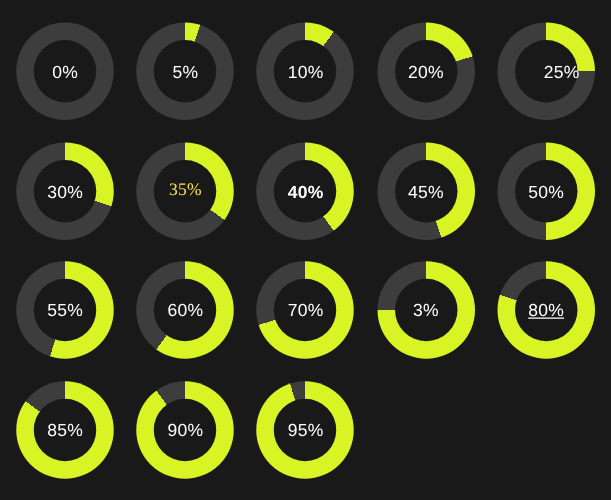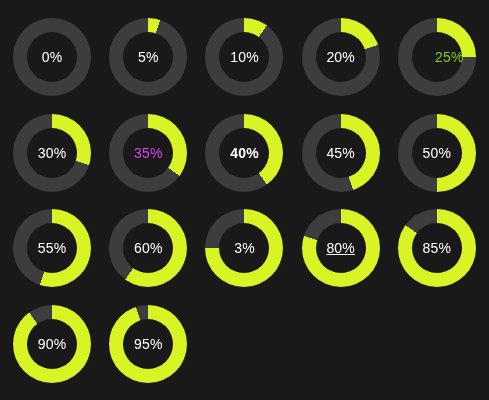--- a/index.html
+++ b/index.html
@@ -103,35 +103,35 @@
       <div class="gauge">
         <div class="gauge-ring" style="background: conic-gradient(rgb(217, 244, 37) 0deg, rgb(217, 244, 37) 72deg, rgb(61, 61, 61) 72deg, rgb(61, 61, 61) 360deg);"></div>
         <div class="gauge-hole" style="background: rgb(25, 25, 25);"></div>
         <span class="gauge-label" style="color: rgb(255, 255, 255);">20%</span>
       </div>
     </div>
     <div class="gauge-cell">
       <div class="gauge">
         <div class="gauge-ring" style="background: conic-gradient(rgb(217, 244, 37) 0deg, rgb(217, 244, 37) 90deg, rgb(61, 61, 61) 90deg, rgb(61, 61, 61) 360deg);"></div>
         <div class="gauge-hole" style="background: rgb(25, 25, 25);"></div>
-        <span class="gauge-label" style="color: #84cc16; margin-left: 25px;">25%</span>
+        <span class="gauge-label" style="color: #ffffff; margin-left: 25px;">25%</span>
       </div>
     </div>
     <div class="gauge-cell">
       <div class="gauge">
         <div class="gauge-ring" style="background: conic-gradient(rgb(217, 244, 37) 0deg, rgb(217, 244, 37) 108deg, rgb(61, 61, 61) 108deg, rgb(61, 61, 61) 360deg);"></div>
         <div class="gauge-hole" style="background: rgb(25, 25, 25);"></div>
         <span class="gauge-label" style="color: rgb(255, 255, 255);">30%</span>
       </div>
     </div>
     <div class="gauge-cell">
       <div class="gauge">
         <div class="gauge-ring" style="background: conic-gradient(rgb(217, 244, 37) 0deg, rgb(217, 244, 37) 126deg, rgb(61, 61, 61) 126deg, rgb(61, 61, 61) 360deg);"></div>
         <div class="gauge-hole" style="background: rgb(25, 25, 25);"></div>
-        <span class="gauge-label" style="color: #d946ef;">35%</span>
+        <span class="gauge-label" style="color: #fde047; font-family: Liberation Serif, serif;">35%</span>
       </div>
     </div>
     <div class="gauge-cell">
       <div class="gauge">
         <div class="gauge-ring" style="background: conic-gradient(rgb(217, 244, 37) 0deg, rgb(217, 244, 37) 144deg, rgb(61, 61, 61) 144deg, rgb(61, 61, 61) 360deg);"></div>
         <div class="gauge-hole" style="background: rgb(25, 25, 25);"></div>
         <span class="gauge-label" style="color: rgb(255, 255, 255); font-weight: bold;">40%</span>
       </div>
     </div>
     <div class="gauge-cell">
@@ -157,20 +157,27 @@
     </div>
     <div class="gauge-cell">
       <div class="gauge">
         <div class="gauge-ring" style="background: conic-gradient(rgb(217, 244, 37) 0deg, rgb(217, 244, 37) 216deg, rgb(61, 61, 61) 216deg, rgb(61, 61, 61) 360deg);"></div>
         <div class="gauge-hole" style="background: rgb(25, 25, 25);"></div>
         <span class="gauge-label" style="color: rgb(255, 255, 255);">60%</span>
       </div>
     </div>
     <div class="gauge-cell">
       <div class="gauge">
+        <div class="gauge-ring" style="background: conic-gradient(rgb(217, 244, 37) 0deg, rgb(217, 244, 37) 252deg, rgb(61, 61, 61) 252deg, rgb(61, 61, 61) 360deg);"></div>
+        <div class="gauge-hole" style="background: rgb(25, 25, 25);"></div>
+        <span class="gauge-label" style="color: rgb(255, 255, 255);">70%</span>
+      </div>
+    </div>
+    <div class="gauge-cell">
+      <div class="gauge">
         <div class="gauge-ring" style="background: conic-gradient(rgb(217, 244, 37) 0deg, rgb(217, 244, 37) 270deg, rgb(61, 61, 61) 270deg, rgb(61, 61, 61) 360deg);"></div>
         <div class="gauge-hole" style="background: rgb(25, 25, 25);"></div>
         <span class="gauge-label" style="color: rgb(255, 255, 255);">3%</span>
       </div>
     </div>
     <div class="gauge-cell">
       <div class="gauge">
         <div class="gauge-ring" style="background: conic-gradient(rgb(217, 244, 37) 0deg, rgb(217, 244, 37) 288deg, rgb(61, 61, 61) 288deg, rgb(61, 61, 61) 360deg);"></div>
         <div class="gauge-hole" style="background: rgb(25, 25, 25);"></div>
         <span class="gauge-label" style="color: rgb(255, 255, 255); text-decoration: underline;">80%</span>

